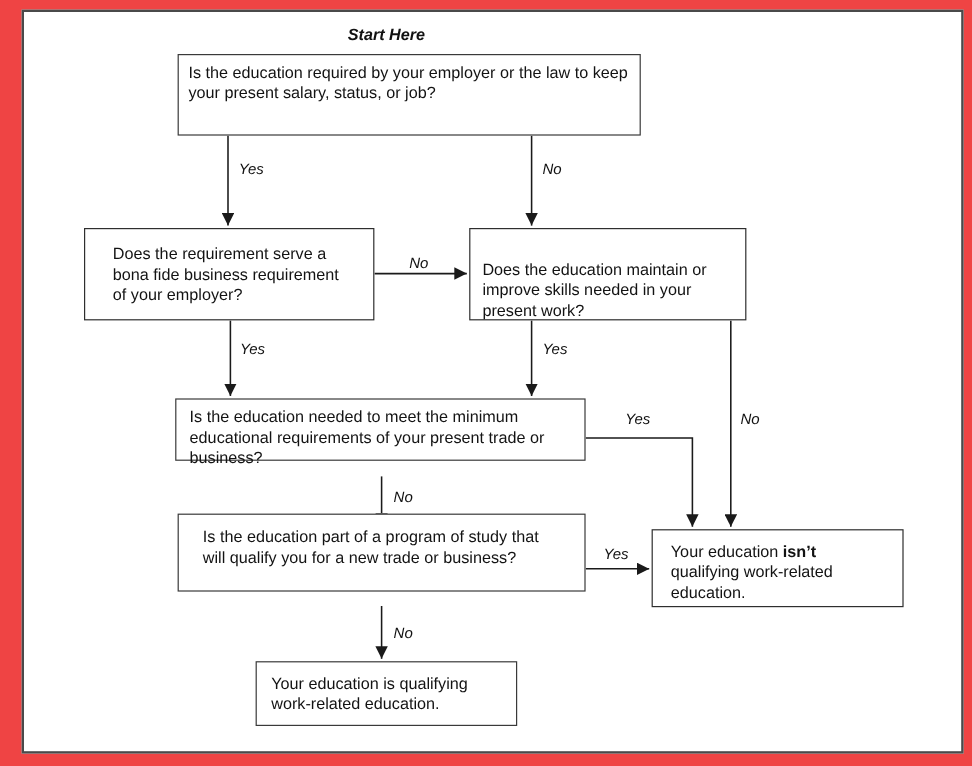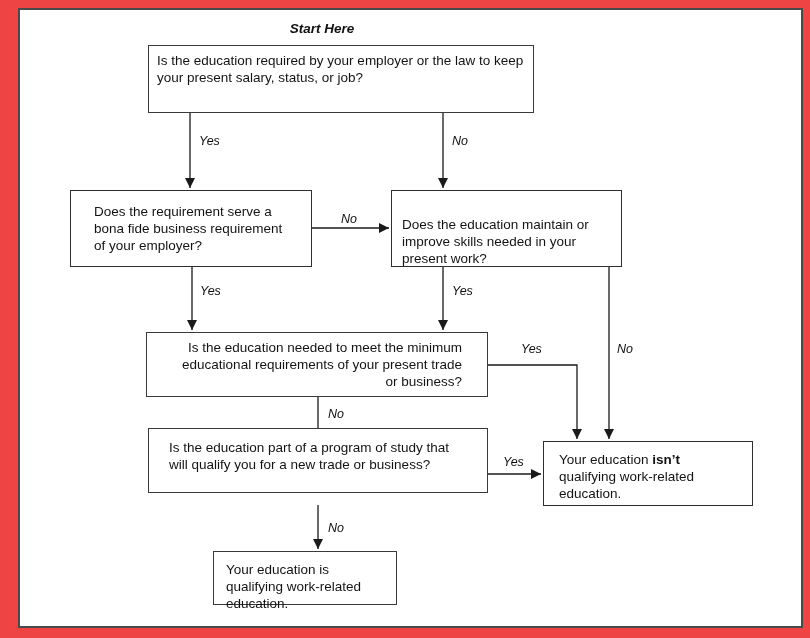--- a/index.html
+++ b/index.html
@@ -51,24 +51,24 @@
     font-size: 13.5px;
     line-height: 17px;
   }
   .node.thick {
     border-width: 1.5px;
     border-color: #2e2e2e;
   }
   #node-q1      { left: 148px; top: 45px;  width: 386px; height: 68px; padding: 6px 8px; }
   #node-q2      { left: 70px;  top: 190px; width: 242px; height: 77px; padding: 12px 23px; }
   #node-q3      { left: 391px; top: 190px; width: 231px; height: 77px; padding: 25px 10px; }
-  #node-q4      { left: 146px; top: 332px; width: 342px; height: 65px; padding: 6px 25px; text-align: right; }
+  #node-q4      { left: 146px; top: 332px; width: 342px; height: 52px; padding: 6px 11px; }
   #node-q5      { left: 148px; top: 428px; width: 340px; height: 65px; padding: 10px 20px; }
   #node-result-no  { left: 543px; top: 441px; width: 210px; height: 65px; padding: 9px 15px; }
-  #node-result-yes { left: 213px; top: 551px; width: 184px; height: 54px; padding: 9px 12px; }
+  #node-result-yes { left: 213px; top: 551px; width: 218px; height: 54px; padding: 9px 12px; }
   .bold { font-weight: bold; }
   .edge-label {
     position: absolute;
     font-size: 12.5px;
     font-style: italic;
     color: #111111;
     white-space: nowrap;
   }
   #label-q1-yes { left: 199px; top: 134px; }
   #label-q1-no  { left: 452px; top: 134px; }

